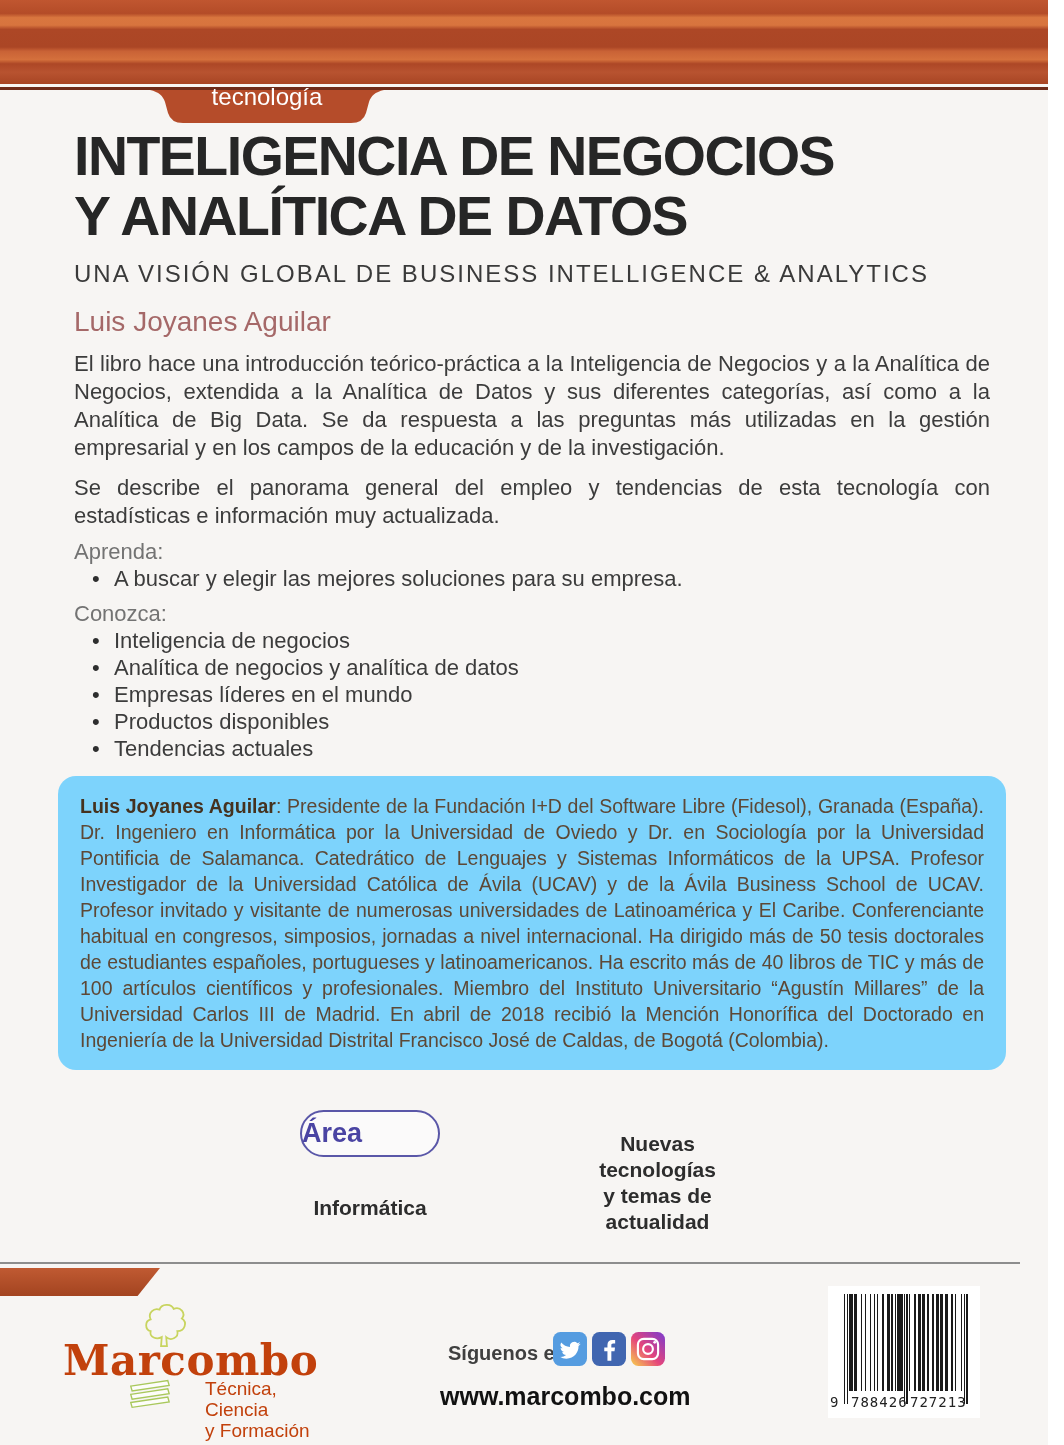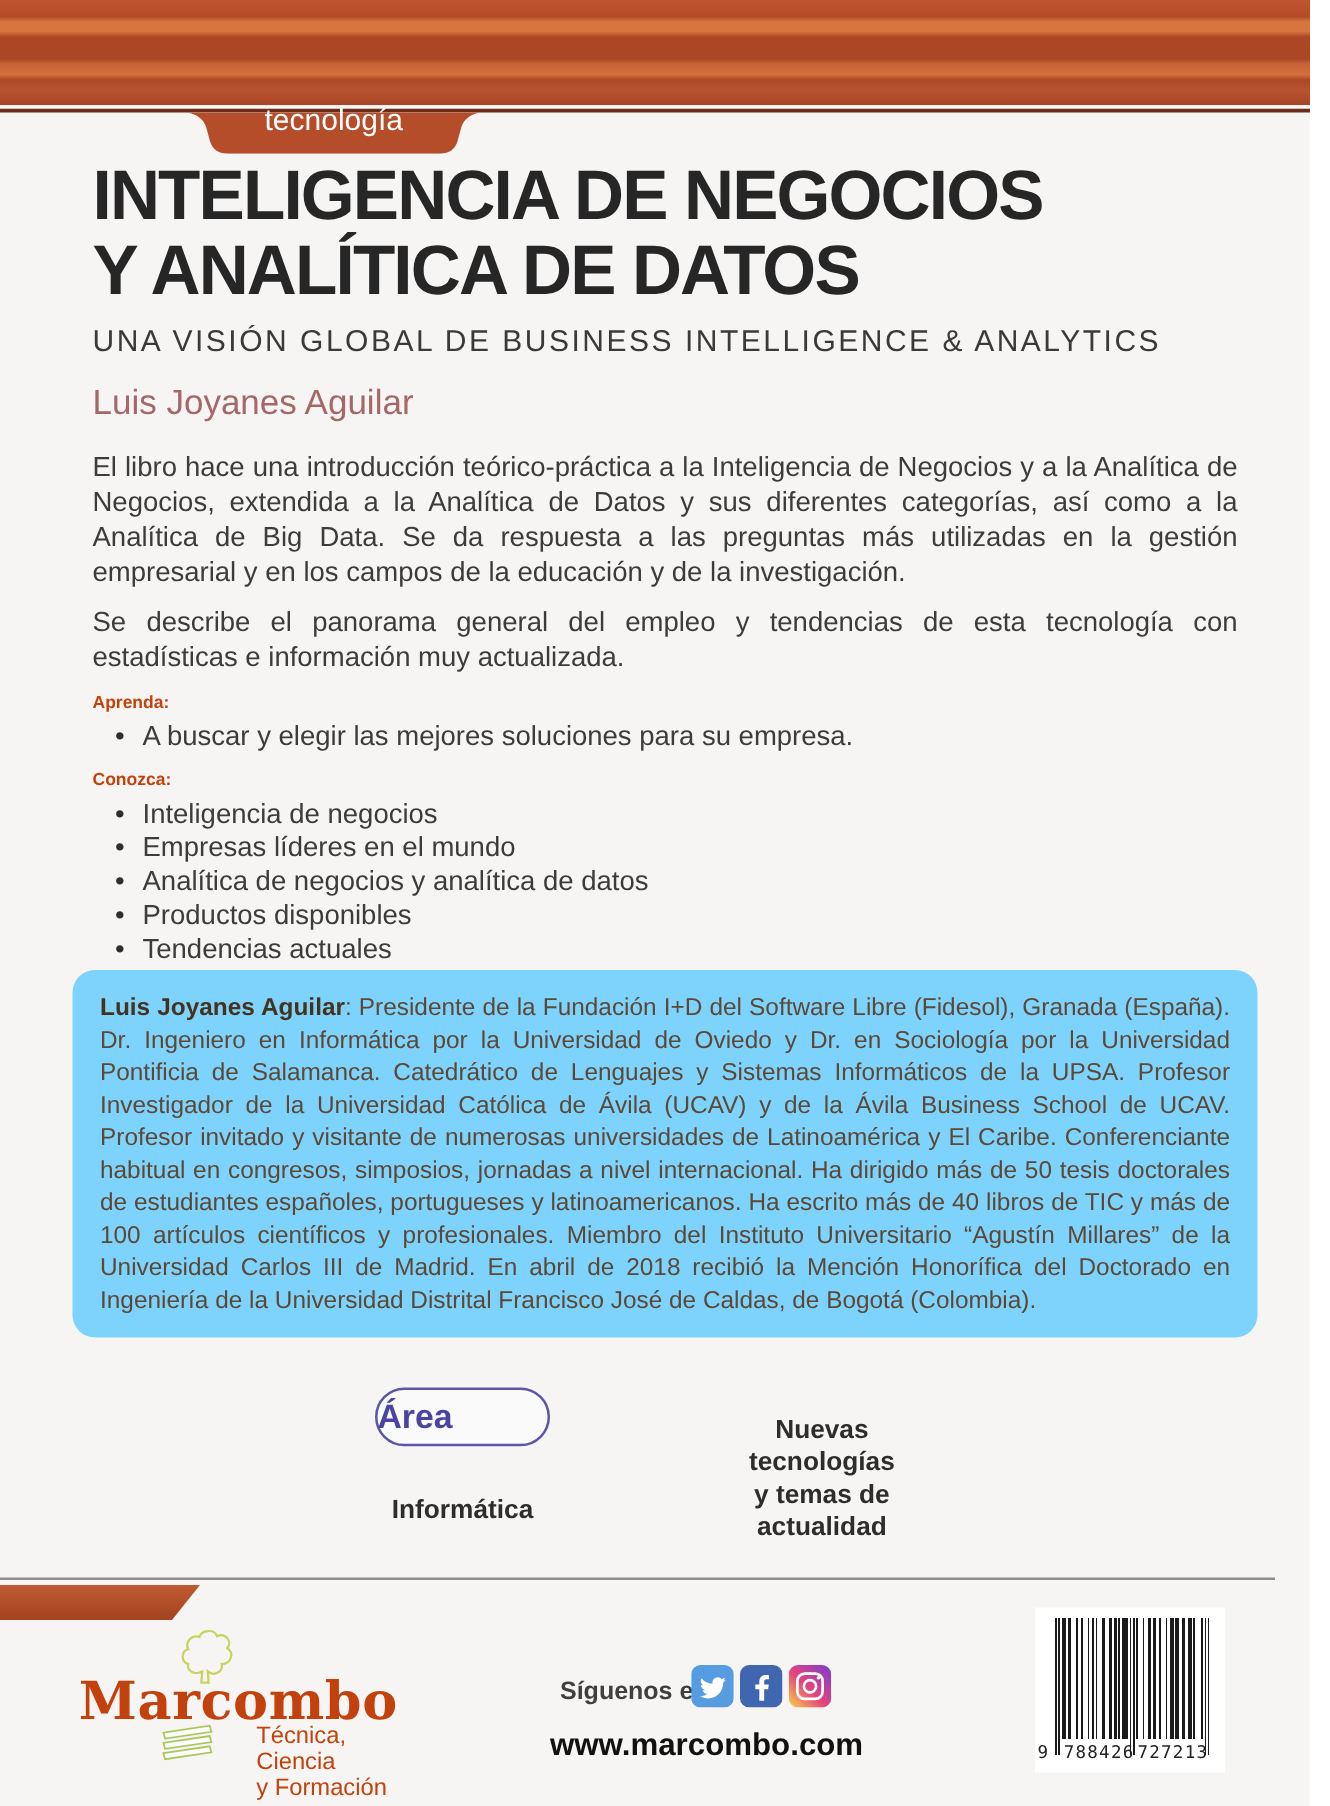--- a/index.html
+++ b/index.html
@@ -29,22 +29,22 @@
   
   .content { position:absolute; left:0; top:90px; width:100%; padding:0 58px 0 74px;
              color:#3c3c3c; }
   .title { margin-top:36px; color:#262626; font-weight:bold; font-size:56px;
            line-height:60px; letter-spacing:-1.5px; transform:scaleX(0.99);
            transform-origin:left; }
   .subtitle { margin-top:14px; color:#3a3a3a; font-size:24px; letter-spacing:2px;
               font-weight:400; }
   .author { margin-top:18px; color:#a56868; font-size:28px; font-weight:400; }
   .para { margin-top:12px; font-size:22px; line-height:28px; text-align:justify; }
-  .para.first { margin-top:22px; }
-  .list-heading { margin-top:8px; font-size:14px; font-weight:bold; color:#c2410c;
+  .para.first { margin-top:12px; }
+  .list-heading { margin-top:8px; font-size:22px; font-weight:normal; color:#737373;
                   line-height:27px; }
   ul.bullets { list-style:none; }
   ul.bullets li { position:relative; padding-left:22px; margin-left:18px;
                   font-size:22px; line-height:27px; }
   ul.bullets li::before { content:"•"; position:absolute; left:0; top:0;
                           color:#2e2e2e; }
 
   
   .bio-box { position:absolute; left:58px; top:776px; width:948px;
              background:#7dd3fc; border-radius:18px; padding:17px 22px;
@@ -128,22 +128,22 @@
     <p class="para">Se describe el panorama general del empleo y tendencias de esta tecnología con estadísticas e información muy actualizada.</p>
 
     <div class="list-heading">Aprenda:</div>
     <ul class="bullets">
       <li>A buscar y elegir las mejores soluciones para su empresa.</li>
     </ul>
 
     <div class="list-heading">Conozca:</div>
     <ul class="bullets">
       <li>Inteligencia de negocios</li>
+      <li>Analítica de negocios y analítica de datos</li>
       <li>Empresas líderes en el mundo</li>
-      <li>Analítica de negocios y analítica de datos</li>
       <li>Productos disponibles</li>
       <li>Tendencias actuales</li>
     </ul>
   </div>
 
   <div class="bio-box">
     <span class="bio-name">Luis Joyanes Aguilar</span><span>: Presidente de la Fundación I+D del Software Libre (Fidesol), Granada (España). Dr. Ingeniero en Informática por la Universidad de Oviedo y Dr. en Sociología por la Universidad Pontificia de Salamanca. Catedrático de Lenguajes y Sistemas Informáticos de la UPSA. Profesor Investigador de la Universidad Católica de Ávila (UCAV) y de la Ávila Business School de UCAV. Profesor invitado y visitante de numerosas universidades de Latinoamérica y El Caribe. Conferenciante habitual en congresos, simposios, jornadas a nivel internacional. Ha dirigido más de 50 tesis doctorales de estudiantes españoles, portugueses y latinoamericanos. Ha escrito más de 40 libros de TIC y más de 100 artículos científicos y profesionales. Miembro del Instituto Universitario “Agustín Millares” de la Universidad Carlos III de Madrid. En abril de 2018 recibió la Mención Honorífica del Doctorado en Ingeniería de la Universidad Distrital Francisco José de Caldas, de Bogotá (Colombia).</span>
   </div>
 
   <div class="cats">

